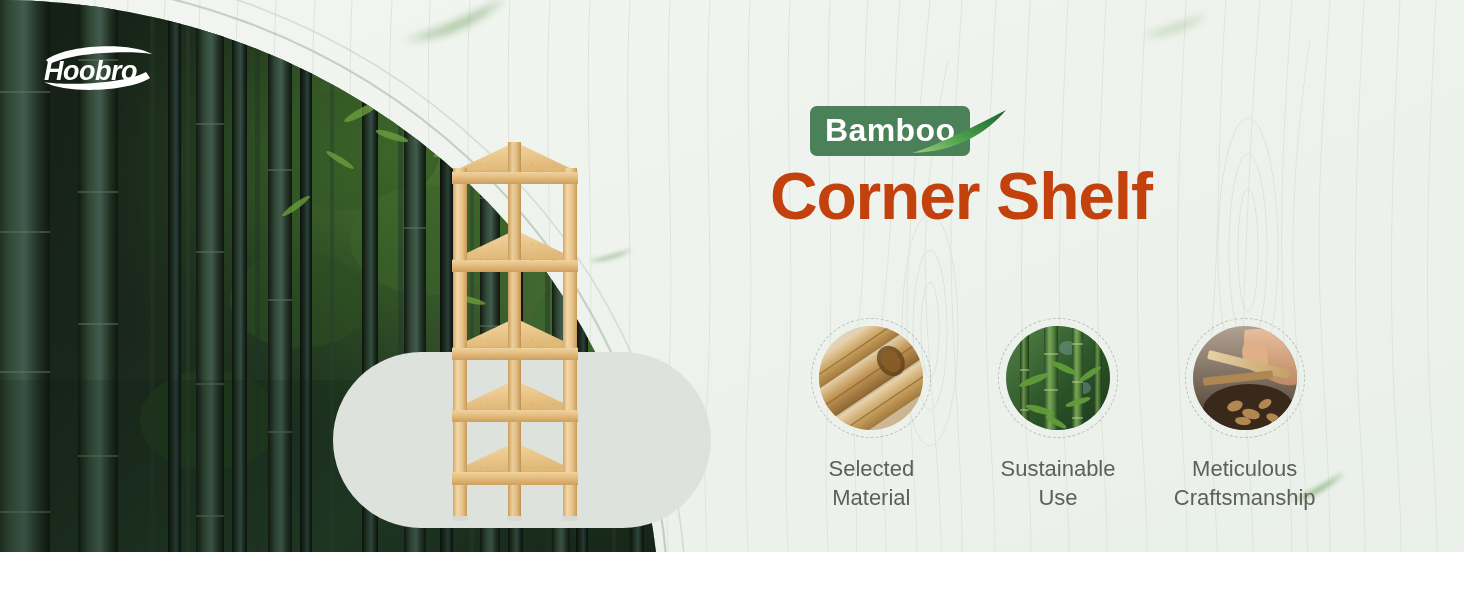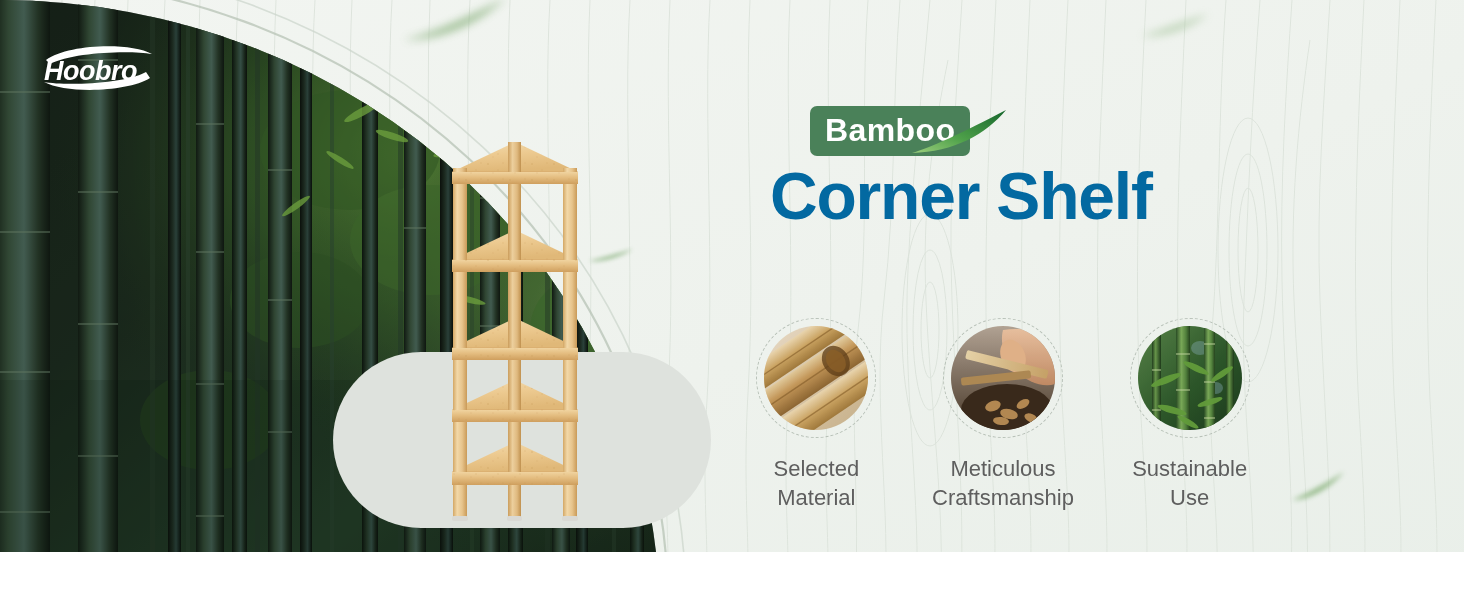--- a/index.html
+++ b/index.html
@@ -88,29 +88,29 @@
   }
   .badge-leaf {
     position: absolute; left: 140px; top: 2px; z-index: 2;
   }
   .badge-leaf svg { display: block; }
 
   .headline {
     margin-top: 10px;
     font-size: 66px;
     font-weight: bold;
-    color: #0369a1;
+    color: #c2410c;
     letter-spacing: -1.2px;
     line-height: 1.05;
     white-space: nowrap;
   }
 
   
   .features {
-    position: absolute; left: 723px; top: 318px; z-index: 7;
+    position: absolute; left: 778px; top: 318px; z-index: 7;
     display: flex;
     width: 560px;
   }
   .feature { width: 200px; text-align: center; }
   .feature:nth-child(2) { margin-left: 0px; }
   .circle-wrap {
     position: relative;
     width: 120px; height: 120px;
     margin: 0 auto;
   }
@@ -570,64 +570,20 @@
       <div class="feature-label">Selected
 Material</div>
     </div>
 
     <div class="feature">
       <div class="circle-wrap">
         <div class="dashring"></div>
         <div class="circle-img">
           <svg viewBox="0 0 104 104" xmlns="http://www.w3.org/2000/svg">
             <defs>
-              <linearGradient id="p2bg" x1="0" y1="0" x2="0" y2="1">
-                <stop offset="0%" stop-color="#b9aa9b"></stop>
-                  <stop offset="100%" stop-color="#4a3a2b"></stop>
-              </linearGradient>
-              <linearGradient id="skin" x1="0" y1="0" x2="0" y2="1">
-                <stop offset="0%" stop-color="#f2c8a6"></stop>
-                  <stop offset="100%" stop-color="#c89069"></stop>
-              </linearGradient>
-              <linearGradient id="stick" x1="0" y1="0" x2="1" y2="0">
-                <stop offset="0%" stop-color="#f0dcb0"></stop>
-                  <stop offset="100%" stop-color="#cfa96c"></stop>
-              </linearGradient>
-            </defs>
-            <rect width="104" height="104" fill="url(#p2bg)"></rect>
-
-            <ellipse cx="56" cy="84" rx="46" ry="26" fill="#3a2a1c"></ellipse>
-            <g fill="#c99a5d" opacity="0.9">
-              <ellipse cx="42" cy="80" rx="8" ry="5" transform="rotate(-20 42 80)"></ellipse>
-              <ellipse cx="58" cy="88" rx="9" ry="5" transform="rotate(14 58 88)"></ellipse>
-              <ellipse cx="72" cy="78" rx="7" ry="4" transform="rotate(-30 72 78)"></ellipse>
-              <ellipse cx="50" cy="95" rx="8" ry="4" transform="rotate(6 50 95)"></ellipse>
-              <ellipse cx="80" cy="92" rx="7" ry="4" transform="rotate(24 80 92)"></ellipse>
-            </g>
-
-            <path d="M52 4 C76 0 100 8 104 24 L104 58 C92 62 76 56 64 44 C56 36 48 20 52 4 Z" fill="url(#skin)"></path>
-
-            <ellipse cx="62" cy="30" rx="12" ry="17" transform="rotate(-22 62 30)" fill="#eab98f"></ellipse>
-
-            <rect x="14" y="34" width="84" height="9" rx="2" transform="rotate(14 56 38)" fill="url(#stick)"></rect>
-            <rect x="10" y="48" width="70" height="8" rx="2" transform="rotate(-6 45 52)" fill="#b58f58"></rect>
-            <rect width="104" height="104" fill="#2e2014" opacity="0.06"></rect>
-          </svg>
-        </div>
-      </div>
-      <div class="feature-label">Meticulous
-Craftsmanship</div>
-    </div>
-
-    <div class="feature">
-      <div class="circle-wrap">
-        <div class="dashring"></div>
-        <div class="circle-img">
-          <svg viewBox="0 0 104 104" xmlns="http://www.w3.org/2000/svg">
-            <defs>
               <linearGradient id="p3bg" x1="0" y1="0" x2="1" y2="1">
                 <stop offset="0%" stop-color="#5d8a4c"></stop>
                 <stop offset="55%" stop-color="#2f5a2c"></stop>
                 <stop offset="100%" stop-color="#1d3a1d"></stop>
               </linearGradient>
               <linearGradient id="stalk" x1="0" y1="0" x2="1" y2="0">
                 <stop offset="0%" stop-color="#2c4f27"></stop>
                 <stop offset="38%" stop-color="#83b35e"></stop>
                 <stop offset="70%" stop-color="#5a8a42"></stop>
                 <stop offset="100%" stop-color="#27451f"></stop>
@@ -670,15 +626,59 @@
               <ellipse cx="50" cy="96" rx="12" ry="2.8" transform="rotate(30 50 96)"></ellipse>
             </g>
             <rect width="104" height="104" fill="#12240f" opacity="0.08"></rect>
           </svg>
         </div>
       </div>
       <div class="feature-label">Sustainable
 Use</div>
     </div>
 
+    <div class="feature">
+      <div class="circle-wrap">
+        <div class="dashring"></div>
+        <div class="circle-img">
+          <svg viewBox="0 0 104 104" xmlns="http://www.w3.org/2000/svg">
+            <defs>
+              <linearGradient id="p2bg" x1="0" y1="0" x2="0" y2="1">
+                <stop offset="0%" stop-color="#b9aa9b"></stop>
+                  <stop offset="100%" stop-color="#4a3a2b"></stop>
+              </linearGradient>
+              <linearGradient id="skin" x1="0" y1="0" x2="0" y2="1">
+                <stop offset="0%" stop-color="#f2c8a6"></stop>
+                  <stop offset="100%" stop-color="#c89069"></stop>
+              </linearGradient>
+              <linearGradient id="stick" x1="0" y1="0" x2="1" y2="0">
+                <stop offset="0%" stop-color="#f0dcb0"></stop>
+                  <stop offset="100%" stop-color="#cfa96c"></stop>
+              </linearGradient>
+            </defs>
+            <rect width="104" height="104" fill="url(#p2bg)"></rect>
+
+            <ellipse cx="56" cy="84" rx="46" ry="26" fill="#3a2a1c"></ellipse>
+            <g fill="#c99a5d" opacity="0.9">
+              <ellipse cx="42" cy="80" rx="8" ry="5" transform="rotate(-20 42 80)"></ellipse>
+              <ellipse cx="58" cy="88" rx="9" ry="5" transform="rotate(14 58 88)"></ellipse>
+              <ellipse cx="72" cy="78" rx="7" ry="4" transform="rotate(-30 72 78)"></ellipse>
+              <ellipse cx="50" cy="95" rx="8" ry="4" transform="rotate(6 50 95)"></ellipse>
+              <ellipse cx="80" cy="92" rx="7" ry="4" transform="rotate(24 80 92)"></ellipse>
+            </g>
+
+            <path d="M52 4 C76 0 100 8 104 24 L104 58 C92 62 76 56 64 44 C56 36 48 20 52 4 Z" fill="url(#skin)"></path>
+
+            <ellipse cx="62" cy="30" rx="12" ry="17" transform="rotate(-22 62 30)" fill="#eab98f"></ellipse>
+
+            <rect x="14" y="34" width="84" height="9" rx="2" transform="rotate(14 56 38)" fill="url(#stick)"></rect>
+            <rect x="10" y="48" width="70" height="8" rx="2" transform="rotate(-6 45 52)" fill="#b58f58"></rect>
+            <rect width="104" height="104" fill="#2e2014" opacity="0.06"></rect>
+          </svg>
+        </div>
+      </div>
+      <div class="feature-label">Meticulous
+Craftsmanship</div>
+    </div>
+
   </div>
 
 </div>
 
 </body></html>

